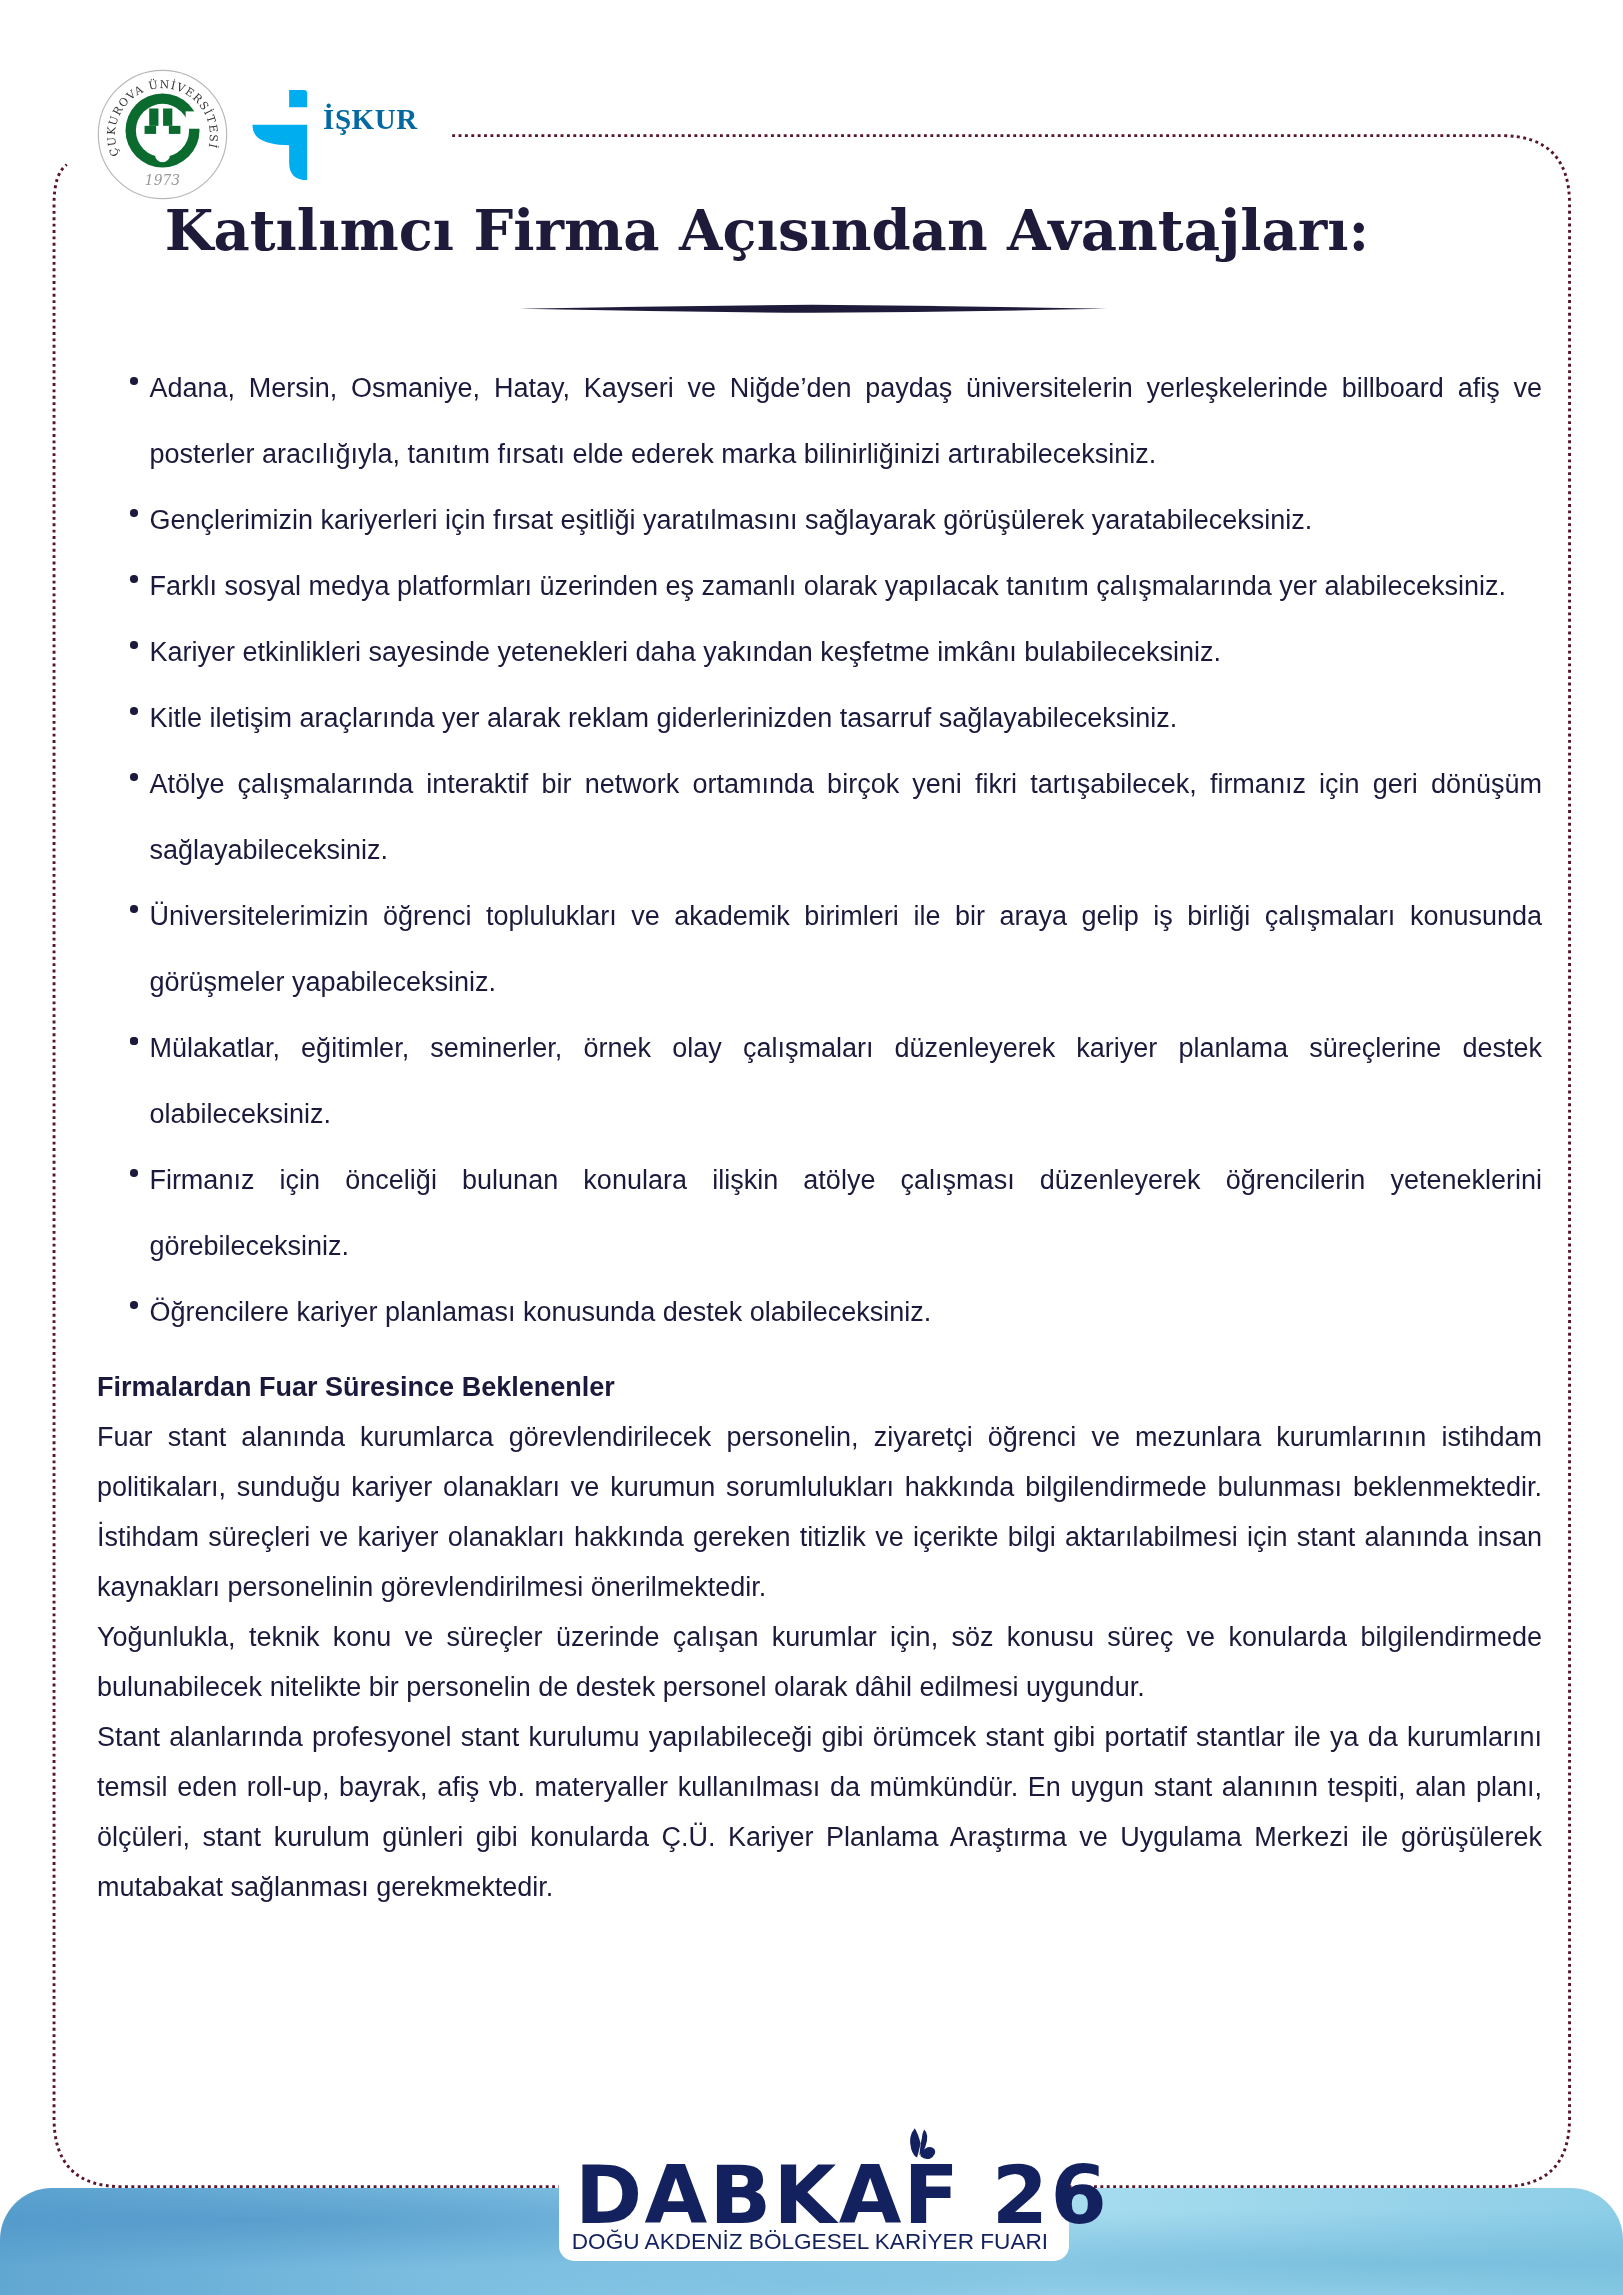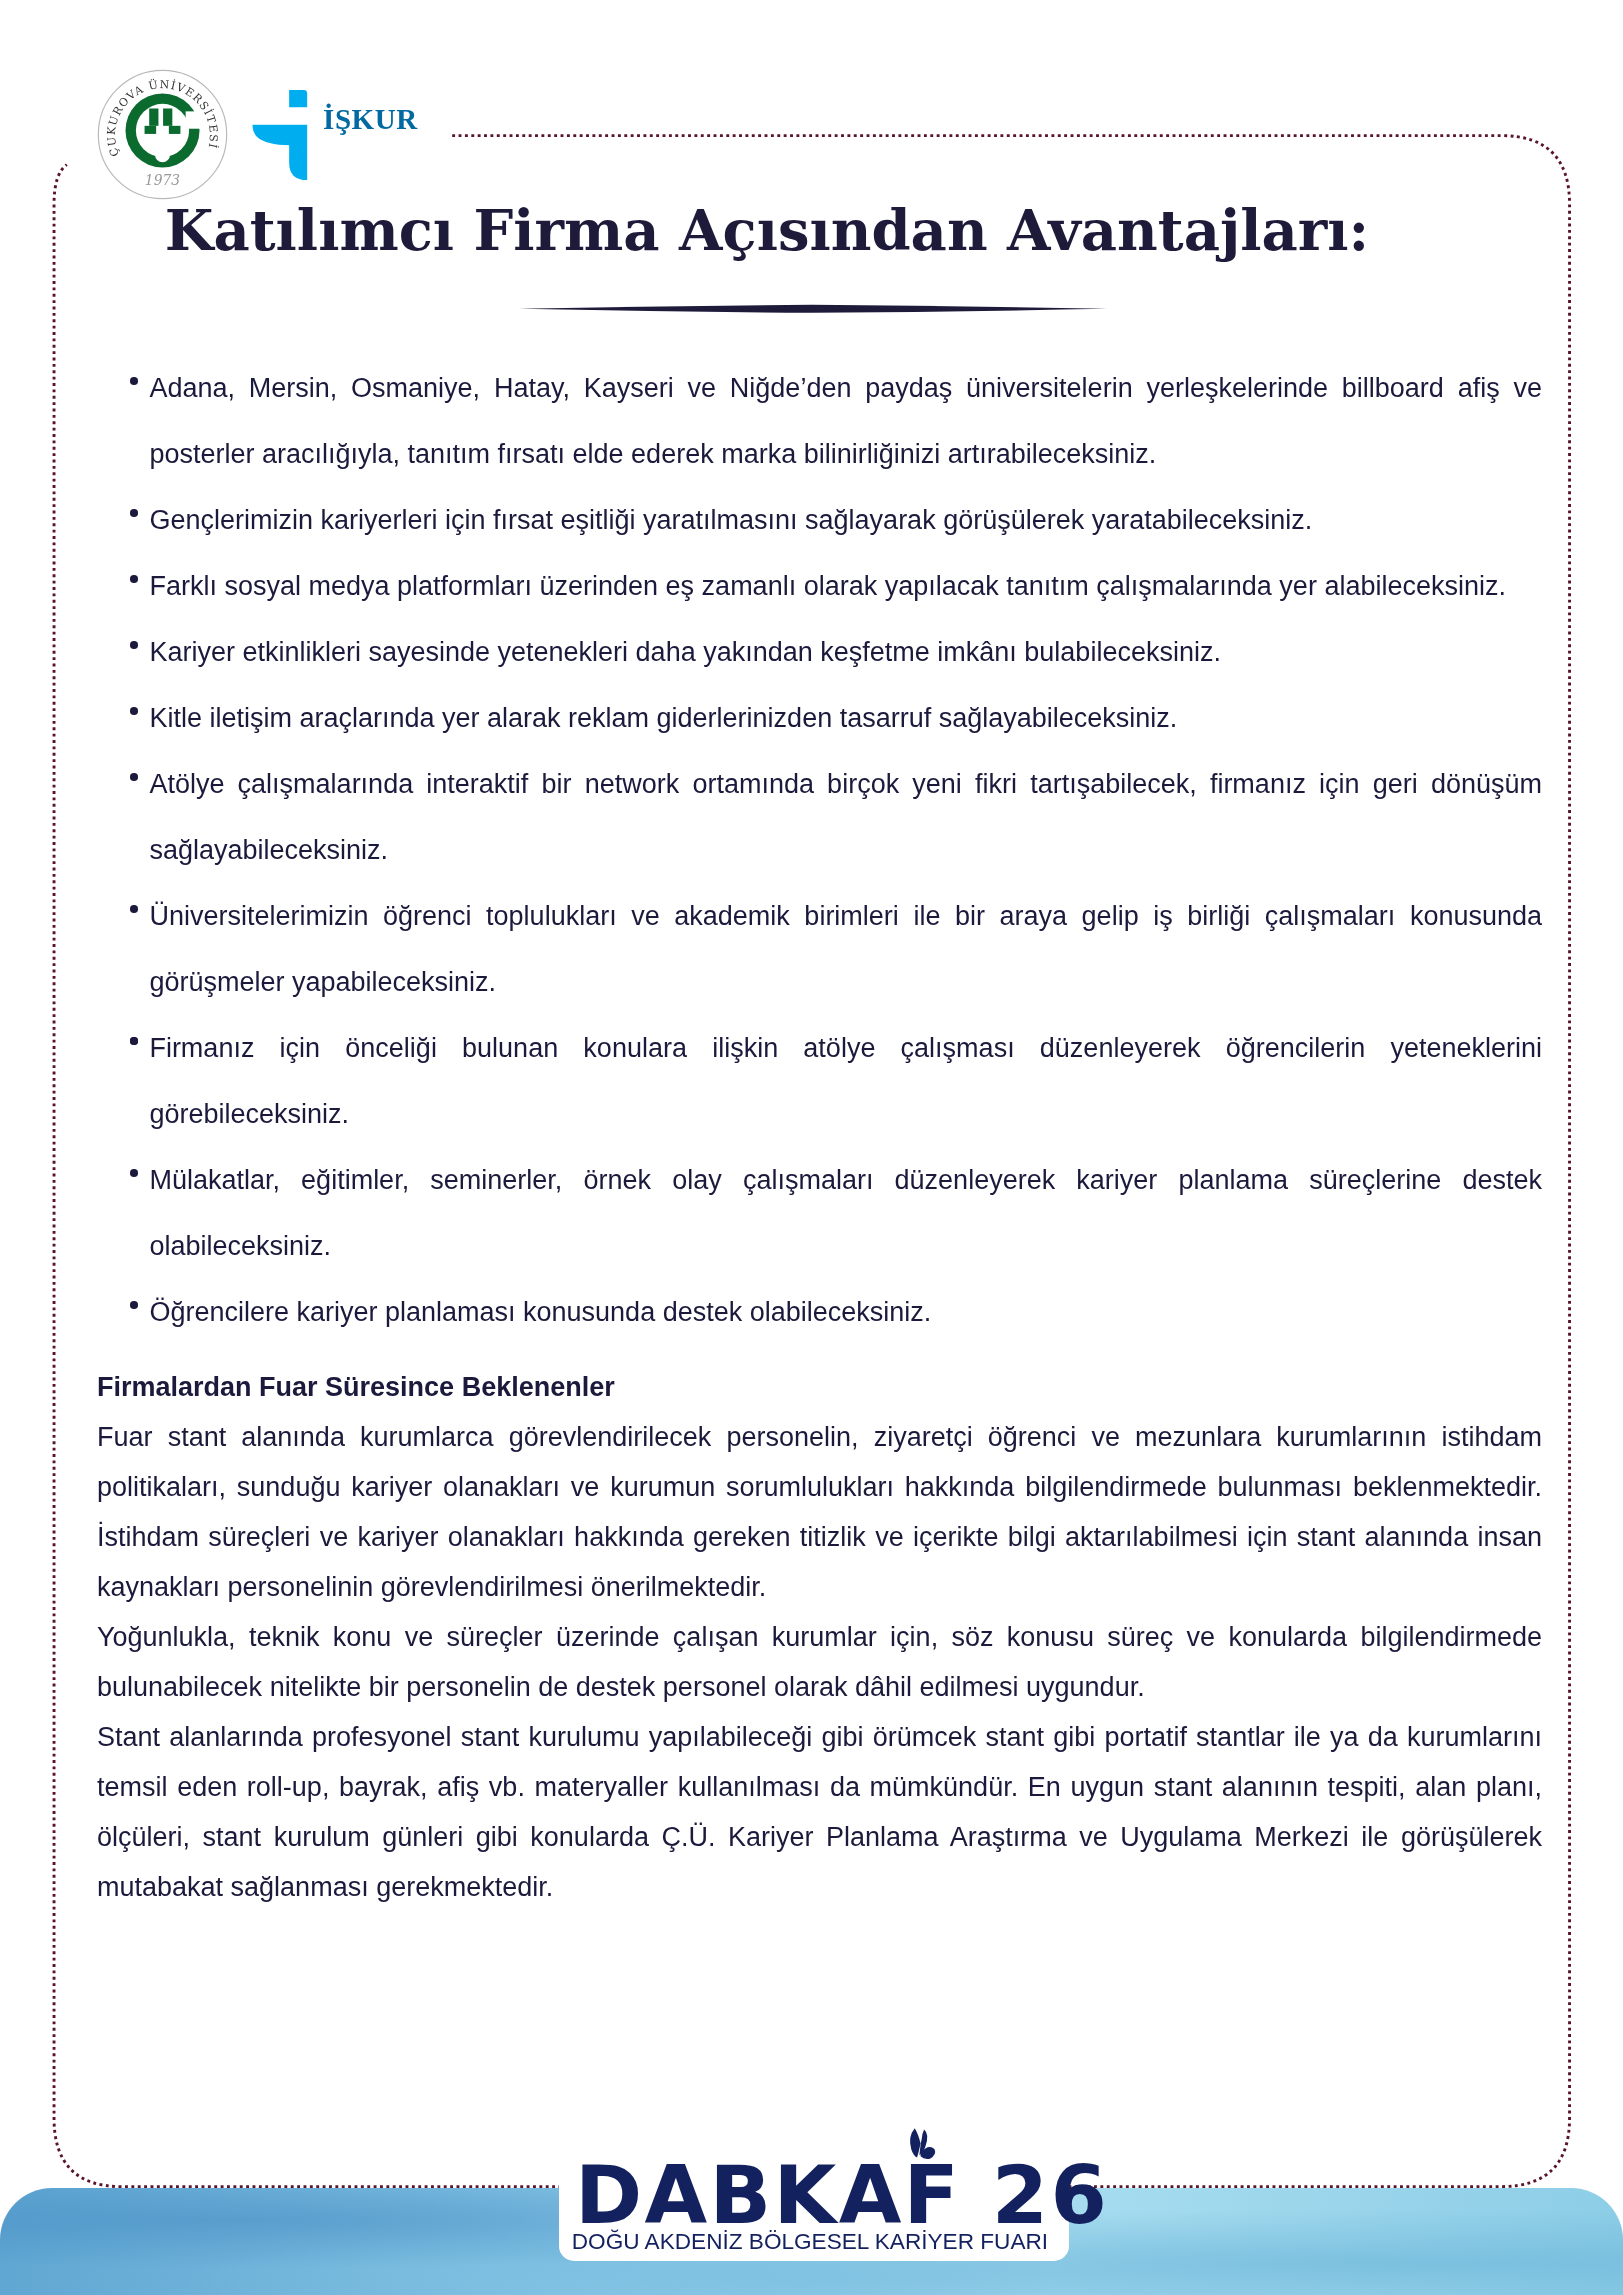--- a/index.html
+++ b/index.html
@@ -120,22 +120,22 @@
 
 <ul class="bullets">
   <li><span class="dot"></span><span>Adana, Mersin, Osmaniye, Hatay, Kayseri ve Niğde’den paydaş üniversitelerin yerleşkelerinde billboard afiş ve posterler aracılığıyla, tanıtım fırsatı elde ederek marka bilinirliğinizi artırabileceksiniz.</span></li>
   <li><span class="dot"></span><span>Gençlerimizin kariyerleri için fırsat eşitliği yaratılmasını sağlayarak görüşülerek yaratabileceksiniz.</span></li>
   <li><span class="dot"></span><span>Farklı sosyal medya platformları üzerinden eş zamanlı olarak yapılacak tanıtım çalışmalarında yer alabileceksiniz.</span></li>
   <li><span class="dot"></span><span>Kariyer etkinlikleri sayesinde yetenekleri daha yakından keşfetme imkânı bulabileceksiniz.</span></li>
   <li><span class="dot"></span><span>Kitle iletişim araçlarında yer alarak reklam giderlerinizden tasarruf sağlayabileceksiniz.</span></li>
   <li><span class="dot"></span><span>Atölye çalışmalarında interaktif bir network ortamında birçok yeni fikri tartışabilecek, firmanız için geri dönüşüm sağlayabileceksiniz.</span></li>
   <li><span class="dot"></span><span>Üniversitelerimizin öğrenci toplulukları ve akademik birimleri ile bir araya gelip iş birliği çalışmaları konusunda görüşmeler yapabileceksiniz.</span></li>
   <li><span class="dot"></span></li>
+  <li><span class="dot"></span><span>Mülakatlar, eğitimler, seminerler, örnek olay çalışmaları düzenleyerek kariyer planlama süreçlerine destek olabileceksiniz.</span></li>
   <li><span class="dot"></span><span>Firmanız için önceliği bulunan konulara ilişkin atölye çalışması düzenleyerek öğrencilerin yeteneklerini görebileceksiniz.</span></li>
-  <li><span class="dot"></span><span>Mülakatlar, eğitimler, seminerler, örnek olay çalışmaları düzenleyerek kariyer planlama süreçlerine destek olabileceksiniz.</span></li>
   <li><span class="dot"></span><span>Öğrencilere kariyer planlaması konusunda destek olabileceksiniz.</span></li>
 </ul>
 
 <div class="section2">
   <h2>Firmalardan Fuar Süresince Beklenenler</h2>
   <p>Fuar stant alanında kurumlarca görevlendirilecek personelin, ziyaretçi öğrenci ve mezunlara kurumlarının istihdam politikaları, sunduğu kariyer olanakları ve kurumun sorumlulukları hakkında bilgilendirmede bulunması beklenmektedir. İstihdam süreçleri ve kariyer olanakları hakkında gereken titizlik ve içerikte bilgi aktarılabilmesi için stant alanında insan kaynakları personelinin görevlendirilmesi önerilmektedir.</p>
   <p>Yoğunlukla, teknik konu ve süreçler üzerinde çalışan kurumlar için, söz konusu süreç ve konularda bilgilendirmede bulunabilecek nitelikte bir personelin de destek personel olarak dâhil edilmesi uygundur.</p>
   <p>Stant alanlarında profesyonel stant kurulumu yapılabileceği gibi örümcek stant gibi portatif stantlar ile ya da kurumlarını temsil eden roll-up, bayrak, afiş vb. materyaller kullanılması da mümkündür. En uygun stant alanının tespiti, alan planı, ölçüleri, stant kurulum günleri gibi konularda Ç.Ü. Kariyer Planlama Araştırma ve Uygulama Merkezi ile görüşülerek mutabakat sağlanması gerekmektedir.</p>
 </div>
 

